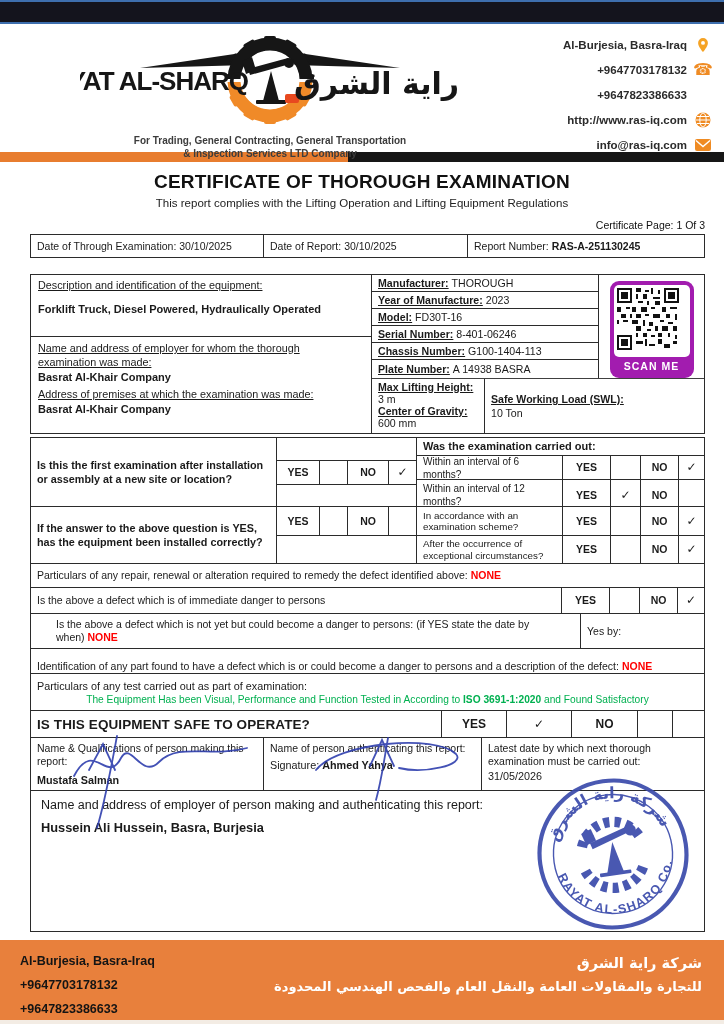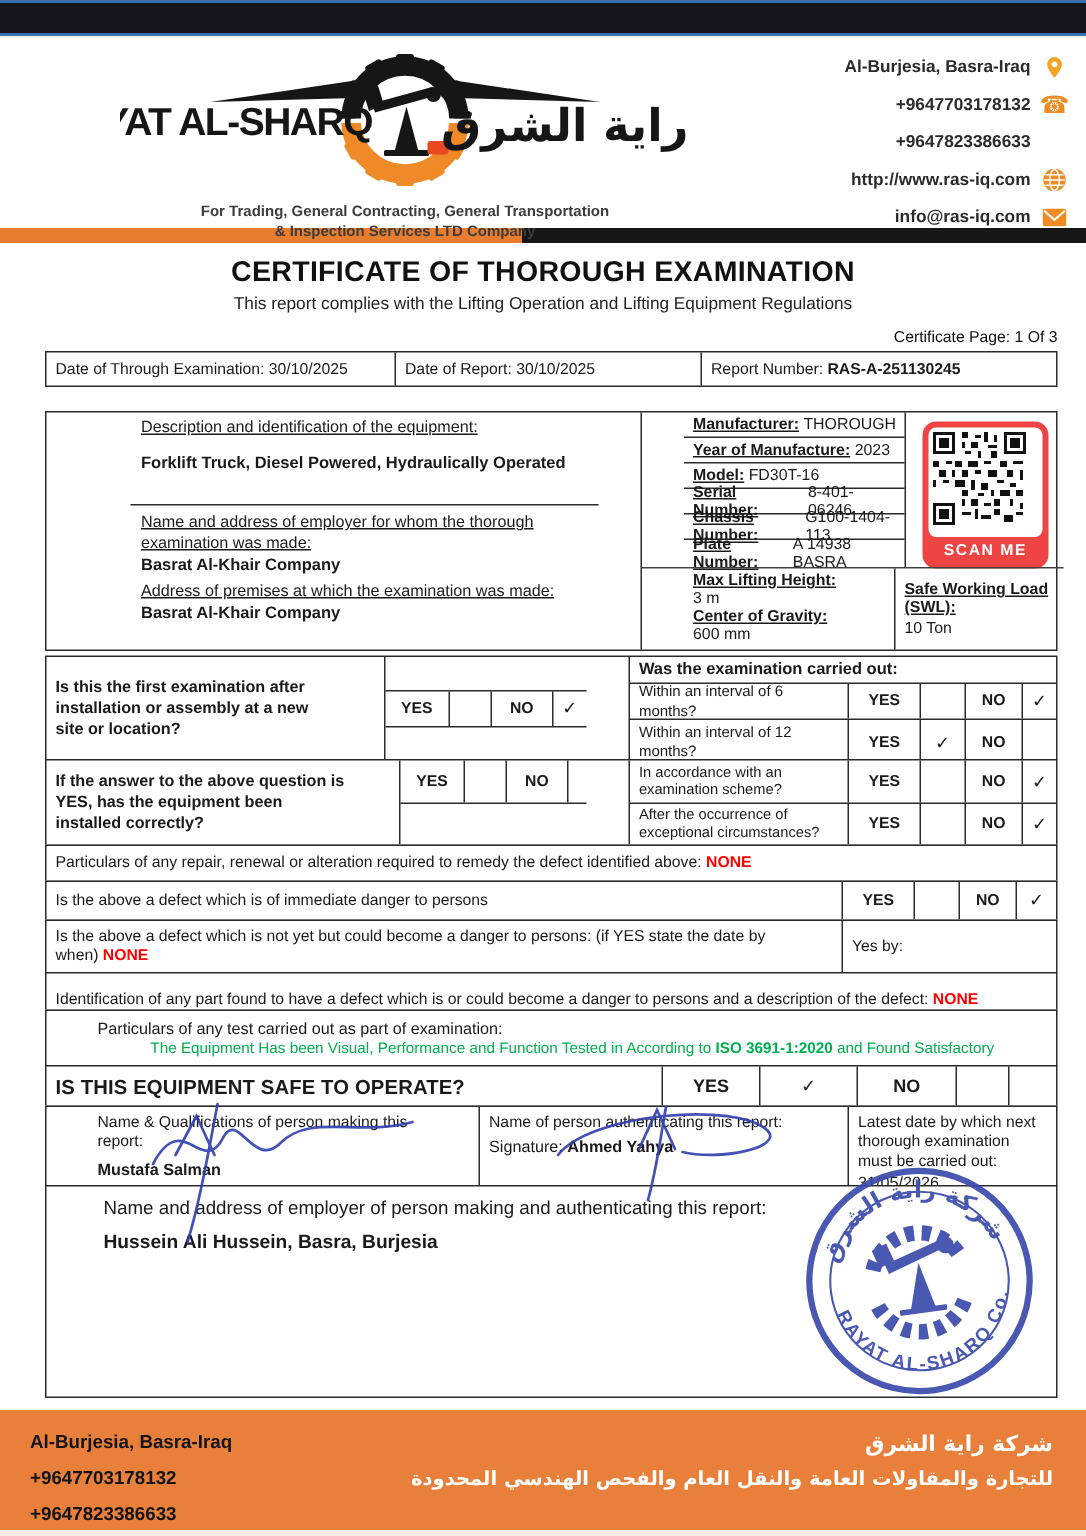--- a/index.html
+++ b/index.html
@@ -35,33 +35,33 @@
   .band{display:flex;border:1px solid #2b2b2b;box-sizing:border-box;background:#fff;position:relative;}
   .band + .band{margin-top:-1px;}
   .cell{box-sizing:border-box;display:flex;align-items:center;padding:2px 6px;font-size:10.5px;line-height:13px;}
   .bl{border-left:1px solid #2b2b2b;}
   .bb{border-bottom:1px solid #2b2b2b;}
   .bold{font-weight:bold;}
   .center{justify-content:center;text-align:center;}
   .red{color:#ff0000;font-weight:bold;}
   .green{color:#00b050;}
   .u{text-decoration:underline;}
-  .col{display:flex;flex-direction:column;box-sizing:border-box;margin-left:28px;}
+  .col{display:flex;flex-direction:column;box-sizing:border-box;}
   .row{display:flex;box-sizing:border-box;}
   .chk{font-family:"DejaVu Sans",sans-serif;font-size:12px;}
 
   .dates-band{margin-top:3px;}
   .gap18{height:16px;}
 
   
   .eq-left{width:340px;}
   .eq-mid-right{flex:1;}
   .spec-row{height:17px;align-items:center;display:flex;padding:0 6px;font-size:10.6px;box-sizing:border-box;}
   .qr-cell{width:105px;display:flex;align-items:flex-start;justify-content:center;padding-top:6px;}
-  .qrframe{background:#ef4444;border-radius:9px;padding:4px;width:76px;}
+  .qrframe{background:#a21caf;border-radius:9px;padding:4px;width:76px;}
   .qrwhite{background:#fff;border-radius:5px;padding:3px;}
   .qrbar{color:#fff;font-size:10.5px;font-weight:bold;text-align:center;letter-spacing:1px;padding:3px 0 2px;}
 
   
   .qtext{font-size:10.8px;font-weight:bold;line-height:14px;}
   .small-q{font-size:9.8px;line-height:11.5px;}
   .safe-q{font-size:13.5px;font-weight:bold;letter-spacing:.1px;}
 
   
   .sigsvg{position:absolute;pointer-events:none;z-index:5;}
@@ -395,21 +395,21 @@
     </div>
 
     <div class="band" style="height:27px;">
       <div class="cell" style="width:530px;">Is the above a defect which is of immediate danger to persons</div>
       <div class="cell bl bold center" style="width:48px;">YES</div>
       <div class="cell bl" style="width:30px;"></div>
       <div class="cell bl bold center" style="width:38px;">NO</div>
       <div class="cell bl center chk" style="flex:1;">✓</div>
     </div>
 
-    <div class="band" style="height:36px;">
+    <div class="band" style="height:36px;padding-left:19px;">
       <div class="cell" style="width:530px;">
         <span><span>Is the above a defect which is not yet but could become a danger to persons: (if YES state the date by when)</span>&nbsp;<span class="red">NONE</span></span>
       </div>
       <div class="cell bl" style="flex:1;">Yes by:</div>
     </div>
 
     <div class="band" style="height:26px;">
       <div class="cell" style="flex:1;margin-top:11px;">
         <span>Identification of any part found to have a defect which is or could become a danger to persons and a description of the defect:</span>&nbsp;<span class="red">NONE</span>
       </div>

